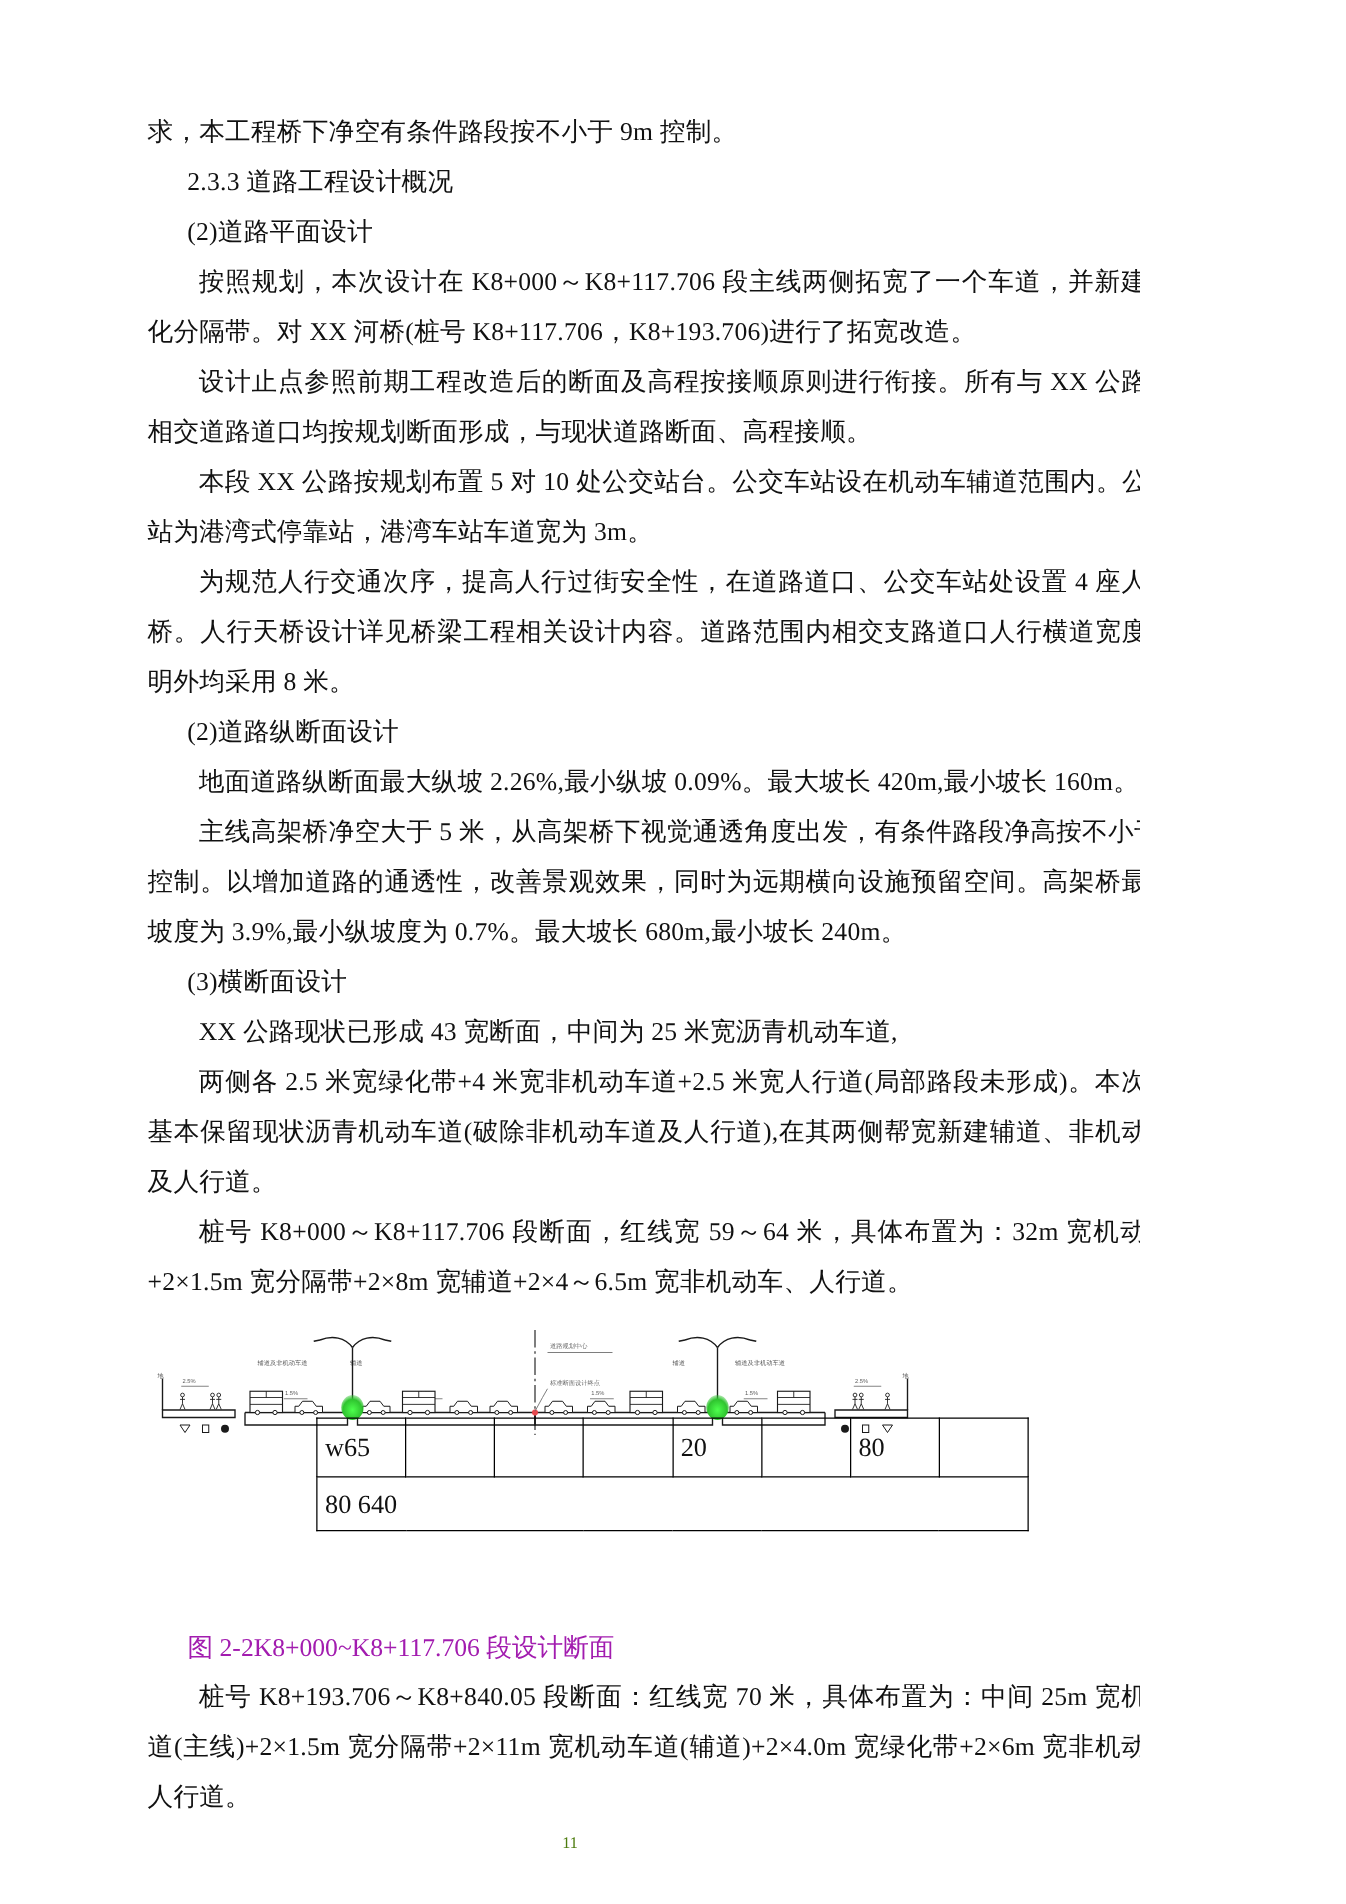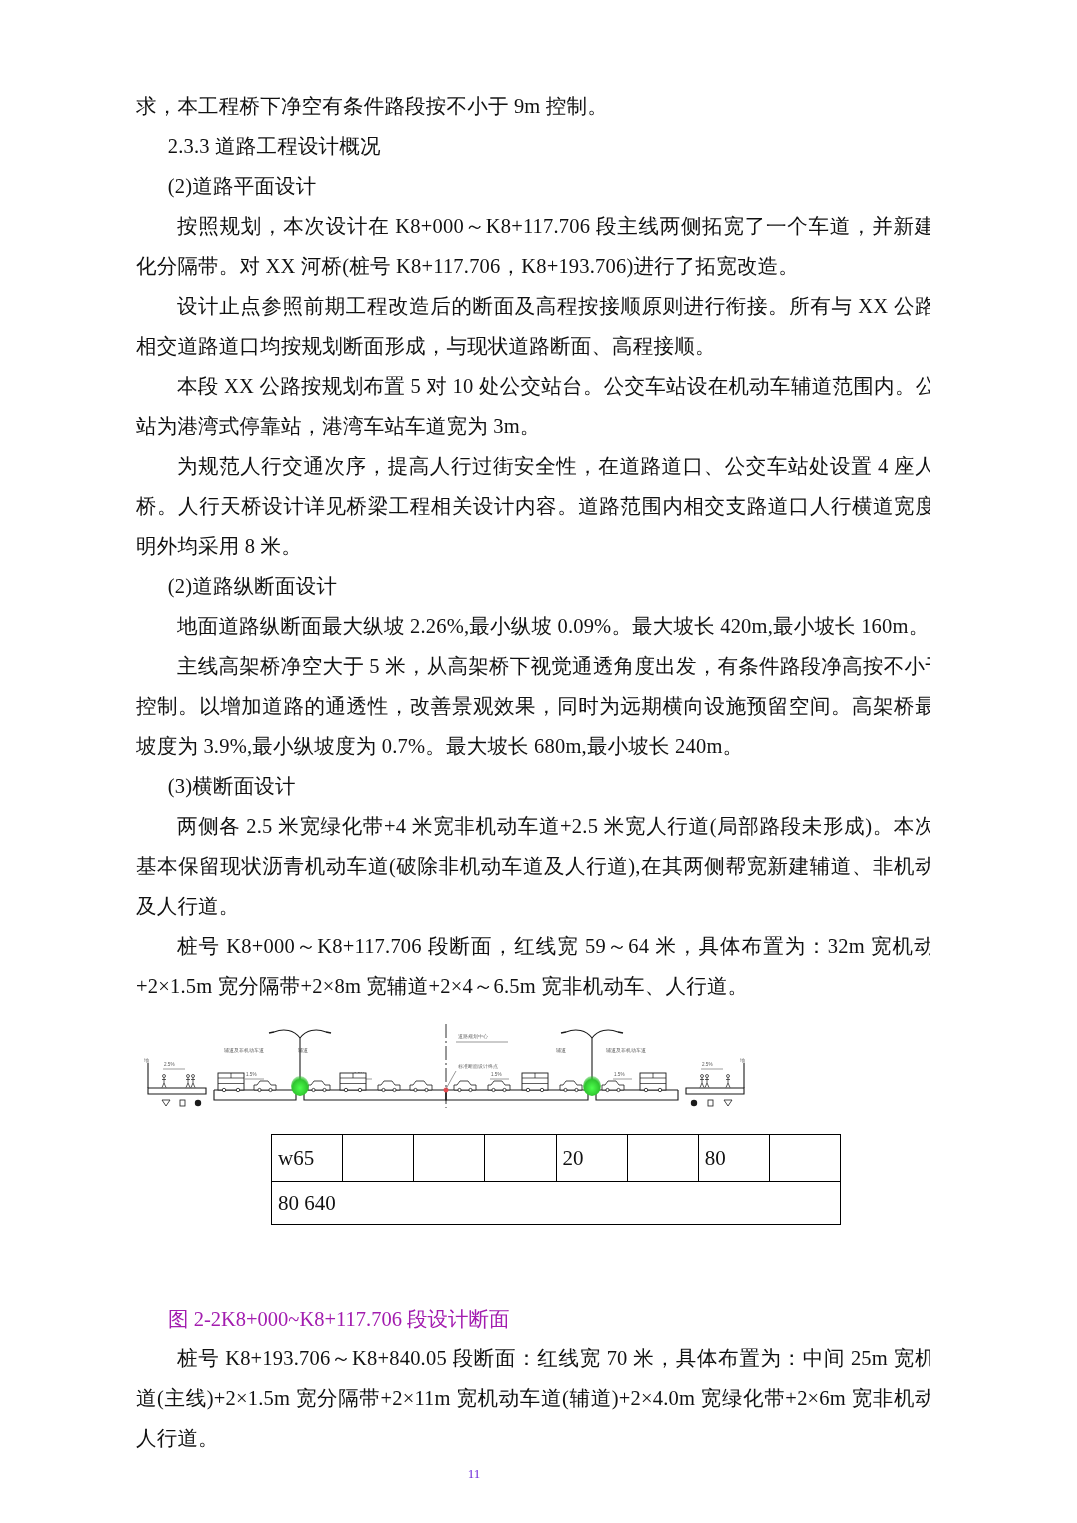--- a/index.html
+++ b/index.html
@@ -11,21 +11,20 @@
     font-family: "Liberation Serif", "DejaVu Serif", serif;
     color: #000000;
   }
   .page {
     position: relative;
     width: 912px;
     height: 1523px;
     background: #ffffff;
     overflow: hidden;
     box-sizing: border-box;
-    margin-left: 18px;
   }
   .body-col {
     position: absolute;
     left: 118px;
     top: 86px;
     width: 842px;
   }
   p.para {
     margin: 0 0 0 0;
     font-size: 20.5px;
@@ -105,40 +104,41 @@
     top: 1338px;
     width: 842px;
   }
   .page-number {
     position: absolute;
     left: 0;
     right: 0;
     top: 1466px;
     text-align: center;
     font-size: 13px;
-    color: #6d28d9;
+    color: #4d7c0f;
   }
 </style>
 </head>
 <body>
 
 <div class="page">
 
   <div class="body-col">
     <p class="para noindent">求，本工程桥下净空有条件路段按不小于 9m 控制。</p>
     <p class="para indent-1">2.3.3 道路工程设计概况</p>
     <p class="para indent-1">(2)道路平面设计</p>
     <p class="para indent">按照规划，本次设计在 K8+000～K8+117.706 段主线两侧拓宽了一个车道，并新建了绿化分隔带。对 XX 河桥(桩号 K8+117.706，K8+193.706)进行了拓宽改造。</p>
     <p class="para indent">设计止点参照前期工程改造后的断面及高程按接顺原则进行衔接。所有与 XX 公路现状相交道路道口均按规划断面形成，与现状道路断面、高程接顺。</p>
     <p class="para indent">本段 XX 公路按规划布置 5 对 10 处公交站台。公交车站设在机动车辅道范围内。公交车站为港湾式停靠站，港湾车站车道宽为 3m。</p>
     <p class="para indent">为规范人行交通次序，提高人行过街安全性，在道路道口、公交车站处设置 4 座人行天桥。人行天桥设计详见桥梁工程相关设计内容。道路范围内相交支路道口人行横道宽度除注明外均采用 8 米。</p>
     <p class="para indent-1">(2)道路纵断面设计</p>
     <p class="para indent">地面道路纵断面最大纵坡 2.26%,最小纵坡 0.09%。最大坡长 420m,最小坡长 160m。</p>
     <p class="para indent">主线高架桥净空大于 5 米，从高架桥下视觉通透角度出发，有条件路段净高按不小于 9m 控制。以增加道路的通透性，改善景观效果，同时为远期横向设施预留空间。高架桥最大纵坡度为 3.9%,最小纵坡度为 0.7%。最大坡长 680m,最小坡长 240m。</p>
     <p class="para indent-1">(3)横断面设计</p>
+    <p class="para indent">XX 公路现状已形成 43 宽断面，中间为 25 米宽沥青机动车道,</p>
     <p class="para indent">两侧各 2.5 米宽绿化带+4 米宽非机动车道+2.5 米宽人行道(局部路段未形成)。本次设计基本保留现状沥青机动车道(破除非机动车道及人行道),在其两侧帮宽新建辅道、非机动车道及人行道。</p>
     <p class="para indent">桩号 K8+000～K8+117.706 段断面，红线宽 59～64 米，具体布置为：32m 宽机动车道+2×1.5m 宽分隔带+2×8m 宽辅道+2×4～6.5m 宽非机动车、人行道。</p>
 
     <div class="figure-wrap">
       <svg class="figure-svg" width="620" height="118" viewBox="0 0 620 118">
         <defs>
           <g id="ped">
             <circle cx="0" cy="0" r="1.5" fill="none" stroke="#1a1a1a" stroke-width="0.7"></circle>
             <line x1="0" y1="1.5" x2="0" y2="7" stroke="#1a1a1a" stroke-width="0.7"></line>
             <line x1="-2" y1="3.5" x2="2" y2="3.5" stroke="#1a1a1a" stroke-width="0.7"></line>

